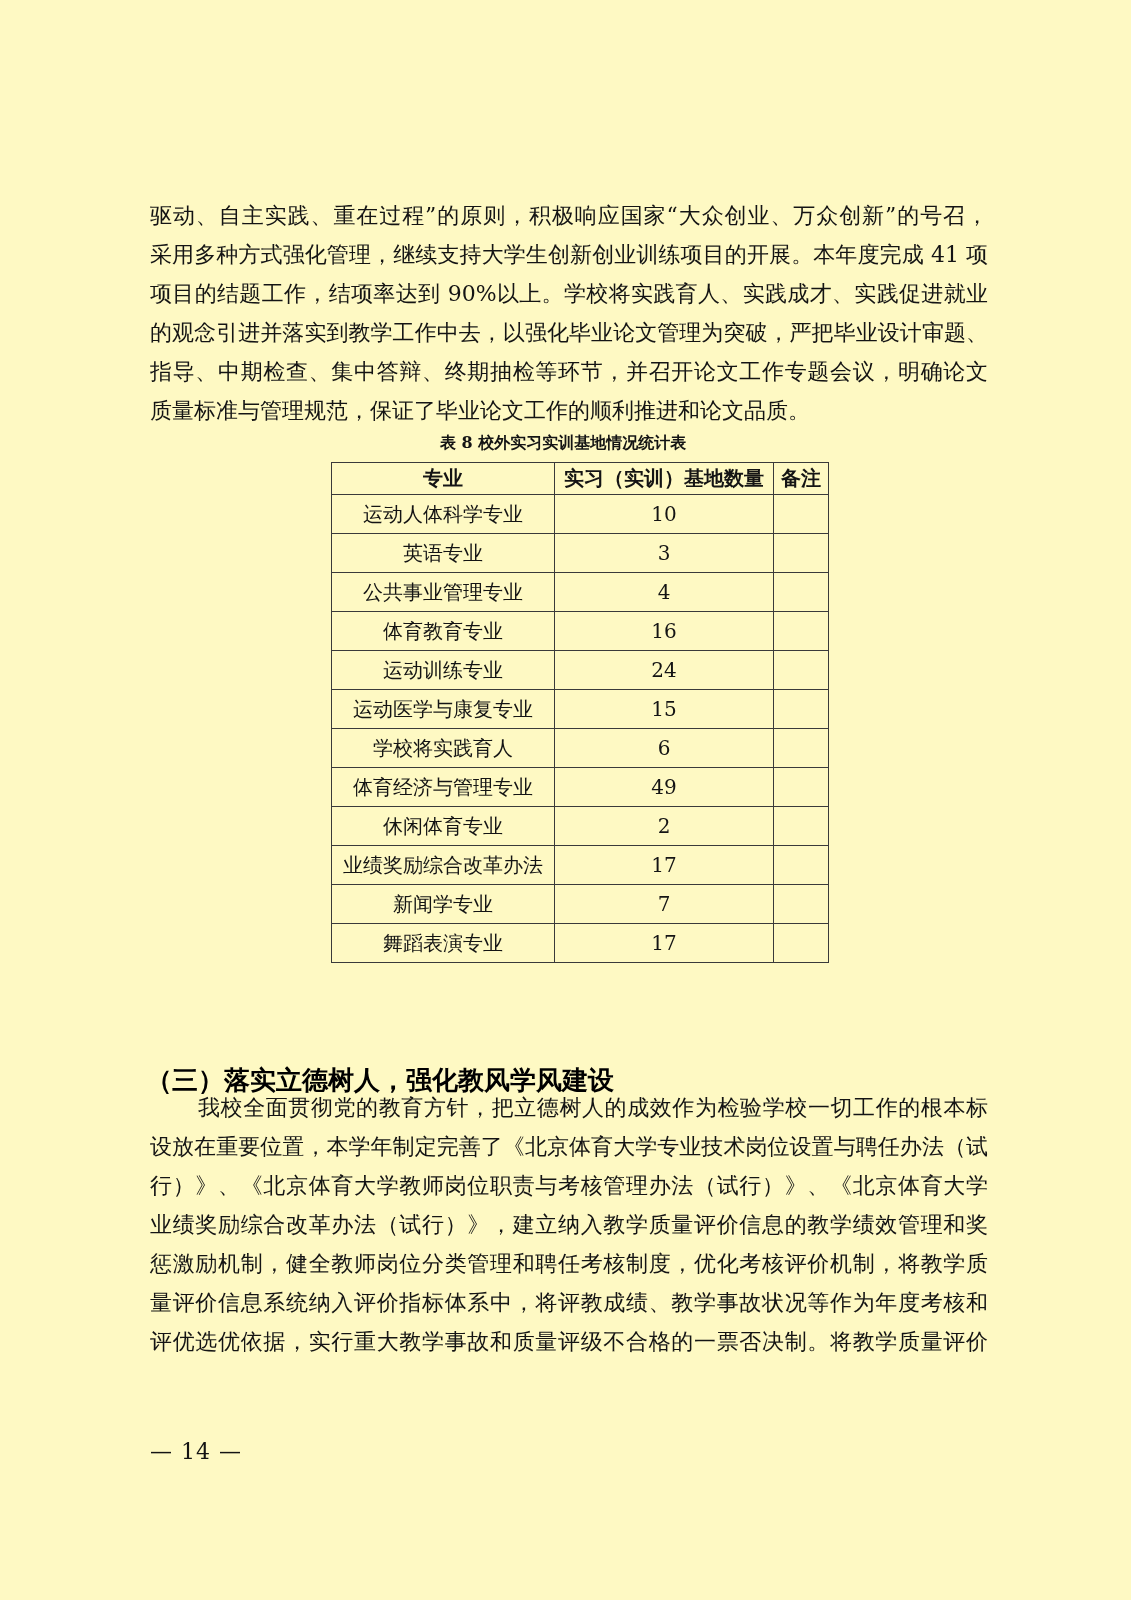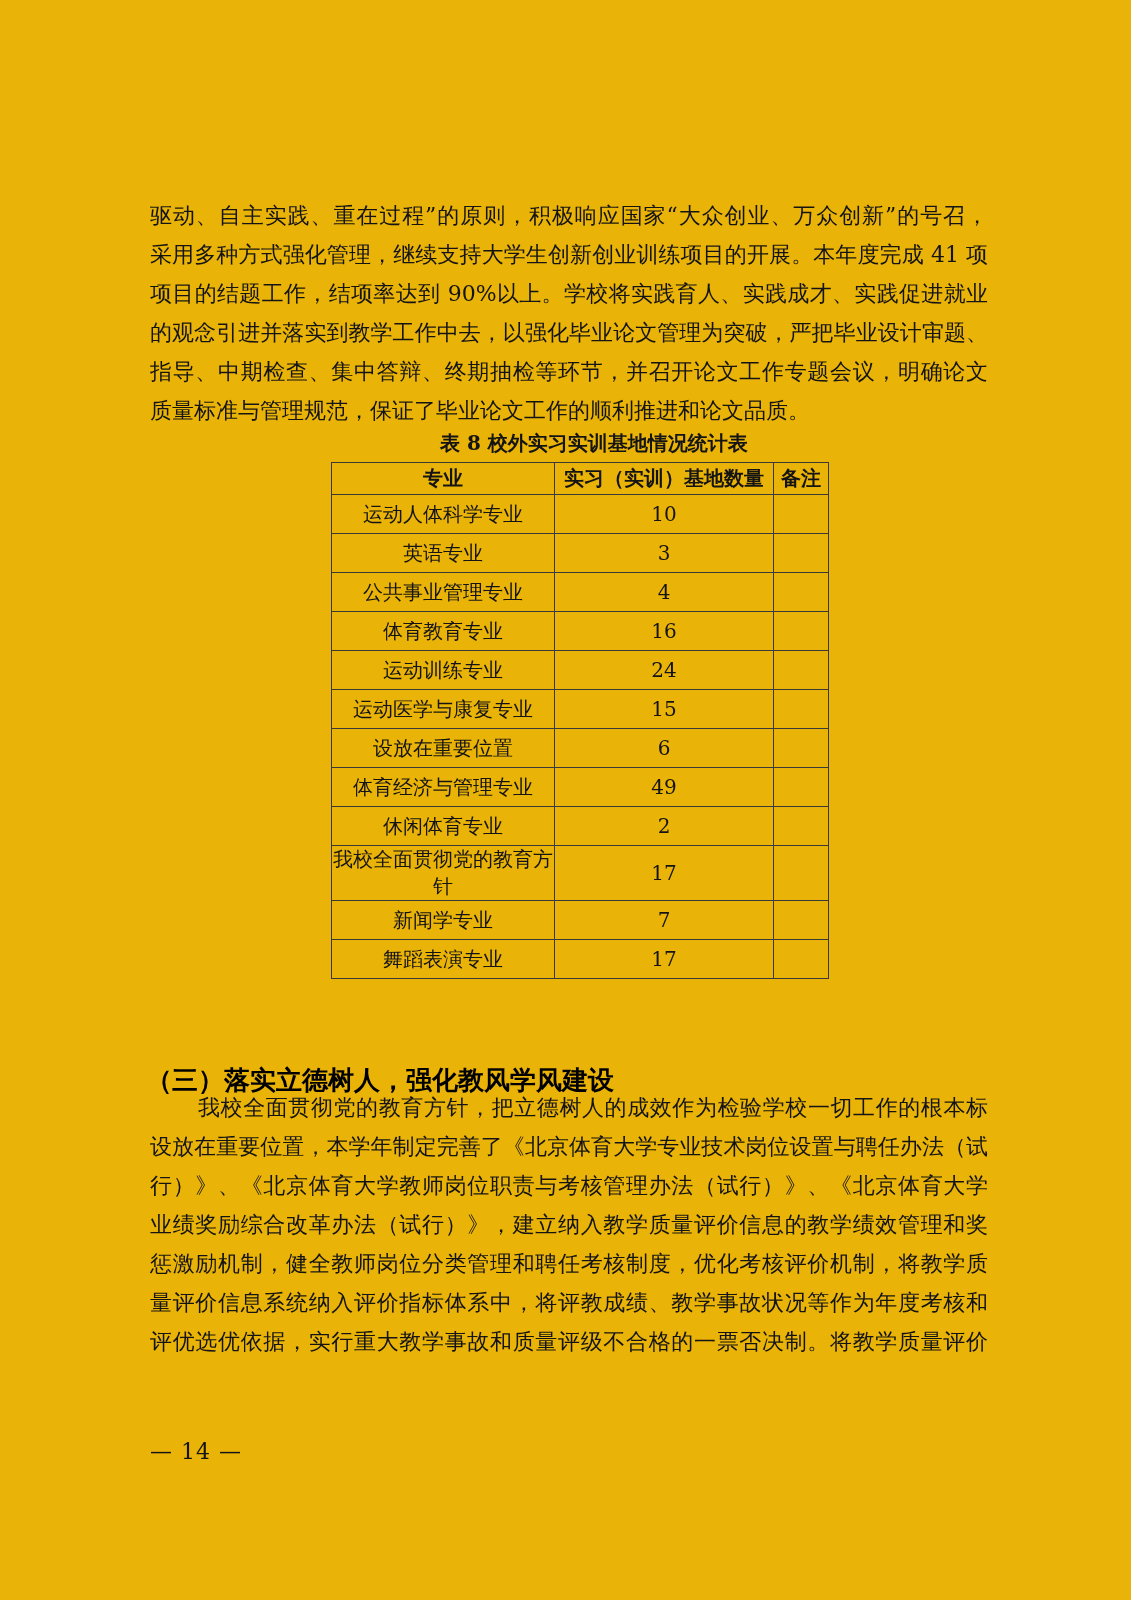--- a/index.html
+++ b/index.html
@@ -1,40 +1,40 @@
 <!DOCTYPE html>
 <html lang="zh"><head>
 <meta charset="utf-8">
 <style>
   html,body { margin:0; padding:0; background:#e8e8e8; }
   .page {
     position:relative;
     width:1131px; height:1600px;
-    background:#eab308;
+    background:#fef9c3;
     margin:0 auto;
     overflow:hidden;
     font-family:"DejaVu Serif","Liberation Serif",serif;
     color:#141414;
   }
   .para { position:absolute; width:838px; }
   .para .line {
     height:39px; line-height:39px;
     font-size:22px;
     text-align:justify;
     text-align-last:justify;
     white-space:nowrap;
   }
   .para .line.no-stretch { text-align-last:left; }
   .para-intro { left:150px; top:196px; }
   .para-section { left:150px; top:1088px; }
 
   .table-title {
     position:absolute; left:440px; top:428px;
     height:30px; line-height:30px;
-    font-size:20px; font-weight:bold;
+    font-size:16px; font-weight:bold;
     white-space:nowrap;
   }
   table.base-table {
     position:absolute; left:315px; top:462px;
     width:494px;
     border-collapse:collapse;
     table-layout:fixed;
     margin-left:16px;
   }
   table.base-table, table.base-table th, table.base-table td {
@@ -121,36 +121,36 @@
         <td>运动训练专业</td>
         <td>24</td>
         <td></td>
       </tr>
       <tr>
         <td>运动医学与康复专业</td>
         <td>15</td>
         <td></td>
       </tr>
       <tr>
-        <td>设放在重要位置</td>
+        <td>学校将实践育人</td>
         <td>6</td>
         <td></td>
       </tr>
       <tr>
         <td>体育经济与管理专业</td>
         <td>49</td>
         <td></td>
       </tr>
       <tr>
         <td>休闲体育专业</td>
         <td>2</td>
         <td></td>
       </tr>
       <tr>
-        <td>我校全面贯彻党的教育方针</td>
+        <td>业绩奖励综合改革办法</td>
         <td>17</td>
         <td></td>
       </tr>
       <tr>
         <td>新闻学专业</td>
         <td>7</td>
         <td></td>
       </tr>
       <tr>
         <td>舞蹈表演专业</td>

